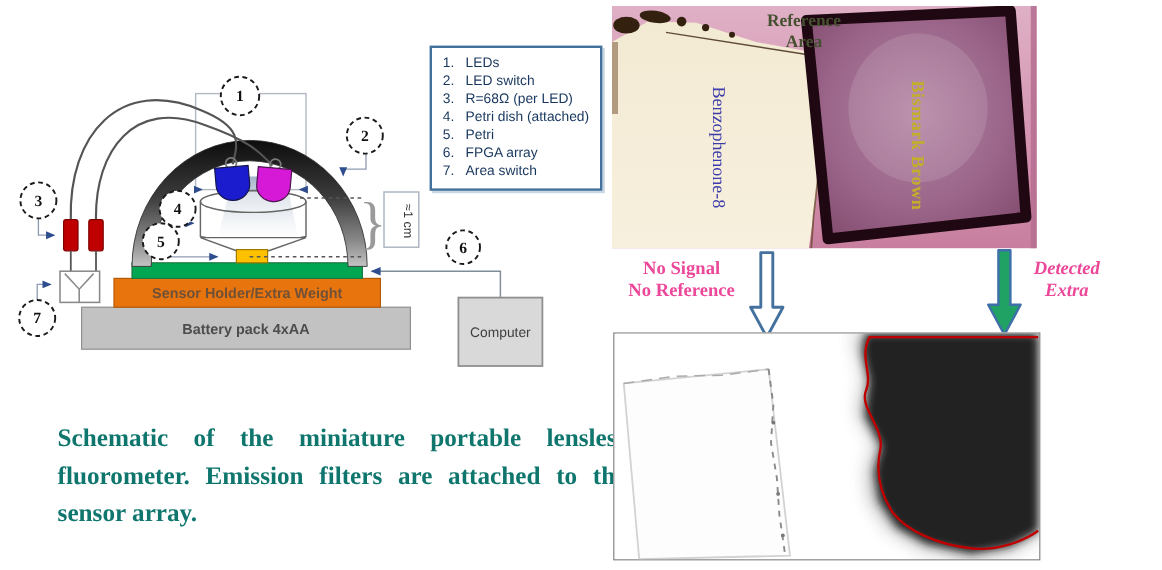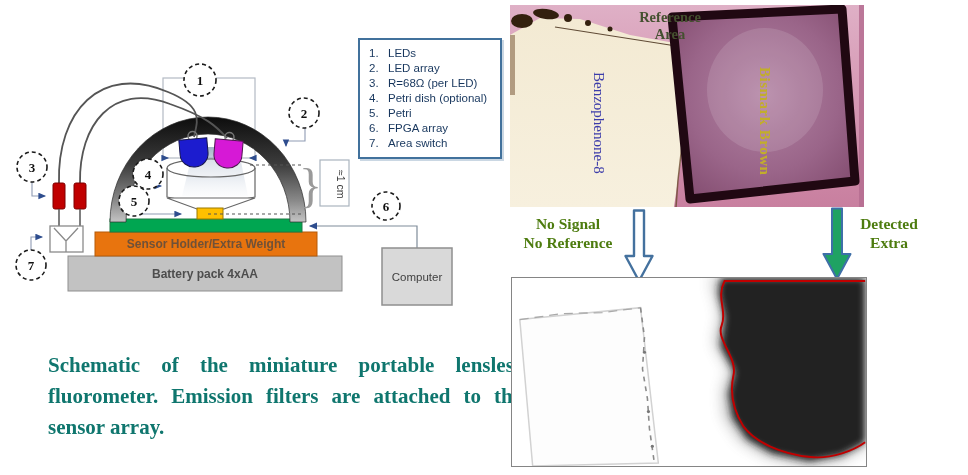--- a/index.html
+++ b/index.html
@@ -20,24 +20,24 @@
   #caption{position:absolute;left:48px;top:350px;width:474px;color:#0f766e;
            font:bold 21px/31px "Liberation Serif",serif;text-align:justify;
            text-align-last:left;}
 
   
   #micrograph{position:absolute;left:510px;top:5px;width:354px;height:202px;}
   #binary{position:absolute;left:511px;top:277px;width:356px;height:190px;
           border:1.5px solid #858585;box-sizing:border-box;background:#fff;}
 
   
-  .flow-label{position:absolute;color:#4d7c0f;text-align:center;
+  .flow-label{position:absolute;color:#ec4899;text-align:center;
               font:bold 15.5px/19px "Liberation Serif",serif;}
   #no-signal-label{left:512px;top:214px;width:112px;}
-  #detected-label{left:843px;top:214px;width:92px;}
+  #detected-label{left:843px;top:214px;width:92px;font-style:italic;}
   .flow-arrow{position:absolute;width:30px;height:74px;}
   #arrow-left{left:624px;top:209px;}
   #arrow-right{left:822px;top:207px;}
 </style>
 </head>
 <body>
 
 <div id="stage">
 
   <svg id="schematic" width="510" height="340" viewBox="0 0 510 340" style="position:absolute;left:0;top:0">
@@ -155,29 +155,29 @@
     </g>
   </svg>
 
   <div id="legend">
     <div class="legend-row">
         <span class="legend-num">1.</span>
         <span class="legend-label">LEDs</span>
       </div>
     <div class="legend-row">
         <span class="legend-num">2.</span>
-        <span class="legend-label">LED array</span>
+        <span class="legend-label">LED switch</span>
       </div>
     <div class="legend-row">
         <span class="legend-num">3.</span>
         <span class="legend-label">R=68Ω (per LED)</span>
       </div>
     <div class="legend-row">
         <span class="legend-num">4.</span>
-        <span class="legend-label">Petri dish (optional)</span>
+        <span class="legend-label">Petri dish (attached)</span>
       </div>
     <div class="legend-row">
         <span class="legend-num">5.</span>
         <span class="legend-label">Petri</span>
       </div>
     <div class="legend-row">
         <span class="legend-num">6.</span>
         <span class="legend-label">FPGA array</span>
       </div>
     <div class="legend-row">

